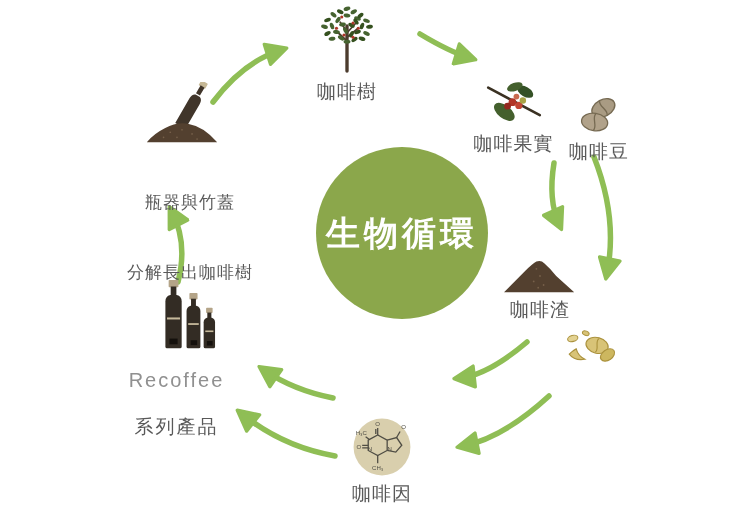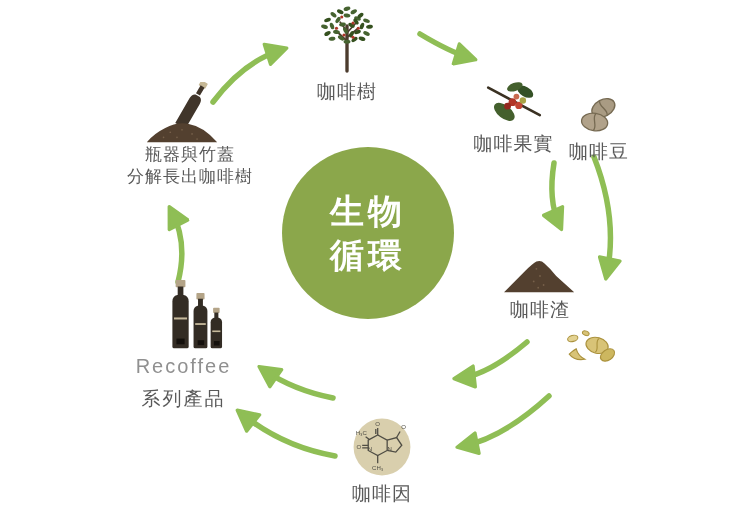--- a/index.html
+++ b/index.html
@@ -11,22 +11,22 @@
   }
   html,body{margin:0;padding:0;background:#fff;}
   .canvas{
     position:relative;width:740px;height:516px;background:#ffffff;
     font-family:"Liberation Sans","DejaVu Sans",sans-serif;overflow:hidden;
   }
   .arrows{position:absolute;left:0;top:0;width:740px;height:516px;}
   .arrows path.flow{stroke:var(--arrow-green);stroke-width:5.5;fill:none;stroke-linecap:round;}
   .ah{fill:var(--arrow-green);stroke:var(--arrow-green);stroke-width:.6;stroke-linejoin:round;}
   .center-circle{
-    position:absolute;left:282px;top:147px;width:172px;height:172px;border-radius:50%;
-    background:var(--circle-green);display:flex;flex-direction:column;align-items:center;justify-content:center;
+    position:absolute;left:316px;top:147px;width:172px;height:172px;border-radius:50%;
+    background:var(--circle-green);display:flex;flex-direction:row;align-items:center;justify-content:center;
   }
   .center-circle div{
     color:var(--title-white);font-size:34px;font-weight:bold;letter-spacing:4px;line-height:44px;text-align:center;
   }
   .node{position:absolute;display:flex;flex-direction:column;align-items:center;}
   .node .lbl{font-size:19px;color:var(--label-gray);letter-spacing:1px;margin-top:3px;white-space:nowrap;font-weight:400;}
   .node .lbl.small{font-size:17px;line-height:22px;margin-top:0;}
   .node .lbl.en{font-size:20px;color:var(--recoffee-gray);letter-spacing:2px;margin-top:5px;font-weight:500;}
   .node .lbl.zh{font-size:19px;color:var(--label-gray);letter-spacing:2px;margin-top:8px;font-weight:500;}
   svg text{font-family:"Liberation Sans","DejaVu Sans",sans-serif;}
@@ -185,21 +185,21 @@
         <text x="61" y="15">O</text>
         <text x="12" y="22">H₃C</text>
         <text x="22" y="40.5">N</text>
         <text x="45" y="40.5">N</text>
         <text x="31" y="63">CH₃</text>
       </g>
     </svg>
     <div class="lbl">咖啡因</div>
   </div>
 
-  <div class="node" style="left:126px;top:280px;width:115px;">
+  <div class="node" style="left:119px;top:280px;width:115px;gap:14px;">
     <svg width="74" height="70" viewBox="0 0 78 86" style="margin-left:24px;">
       <rect x="14" y="0" width="12" height="9" rx="1" fill="#b4a488"></rect>
       <rect x="16.5" y="8" width="7" height="11" fill="#332c24"></rect>
       <path d="M10,26 Q10,20 16,18.5 L24,18.5 Q30,20 30,26 L30,82 Q30,84 28,84 L12,84 Q10,84 10,82 Z" fill="#332c24"></path>
       <rect x="12" y="46" width="16" height="2.5" fill="#d6c9a8" opacity="0.9"></rect>
       <rect x="15" y="72" width="10" height="7" fill="#14100c"></rect>
       <rect x="39.5" y="16" width="10" height="8" rx="1" fill="#b4a488"></rect>
       <rect x="41.5" y="23" width="6" height="10" fill="#332c24"></rect>
       <path d="M36,38 Q36,33 41,31.5 L48,31.5 Q53,33 53,38 L53,82 Q53,84 51,84 L38,84 Q36,84 36,82 Z" fill="#332c24"></path>
       <rect x="38" y="53" width="13" height="2.2" fill="#d6c9a8" opacity="0.9"></rect>
@@ -207,21 +207,21 @@
       <rect x="60" y="34" width="8" height="6.5" rx="1" fill="#b4a488"></rect>
       <rect x="61.5" y="40" width="5" height="8" fill="#332c24"></rect>
       <path d="M57,52 Q57,48 61,46.5 L67,46.5 Q71,48 71,52 L71,82 Q71,84 69,84 L59,84 Q57,84 57,82 Z" fill="#332c24"></path>
       <rect x="59" y="62" width="10" height="2" fill="#d6c9a8" opacity="0.9"></rect>
       <rect x="61" y="75" width="7" height="5.5" fill="#14100c"></rect>
     </svg>
     <div class="lbl en">Recoffee</div>
     <div class="lbl zh">系列產品</div>
   </div>
 
-  <div class="node" style="left:115px;top:82px;width:150px;">
+  <div class="node" style="left:115px;top:82px;width:150px;gap:48px;">
     <svg width="76" height="62" viewBox="0 0 88 74" style="margin-left:-16px;">
       <g transform="rotate(30 48 42)">
         <rect x="42.5" y="-6" width="9" height="7" rx="1" fill="#c6b896"></rect>
         <rect x="44.8" y="0" width="5.4" height="11" fill="#40352a"></rect>
         <path d="M41,20 Q41,14 45,12.5 L51,12.5 Q55,14 55,20 L55,54 L41,54 Z" fill="#40352a"></path>
       </g>
       <path d="M2,72 Q10,62 24,55 Q38,47 52,50 Q70,53 86,72 Z" fill="#53402f"></path>
       <g fill="#77604a">
         <circle cx="30" cy="60" r="1"></circle>
           <circle cx="44" cy="57" r="1"></circle>

